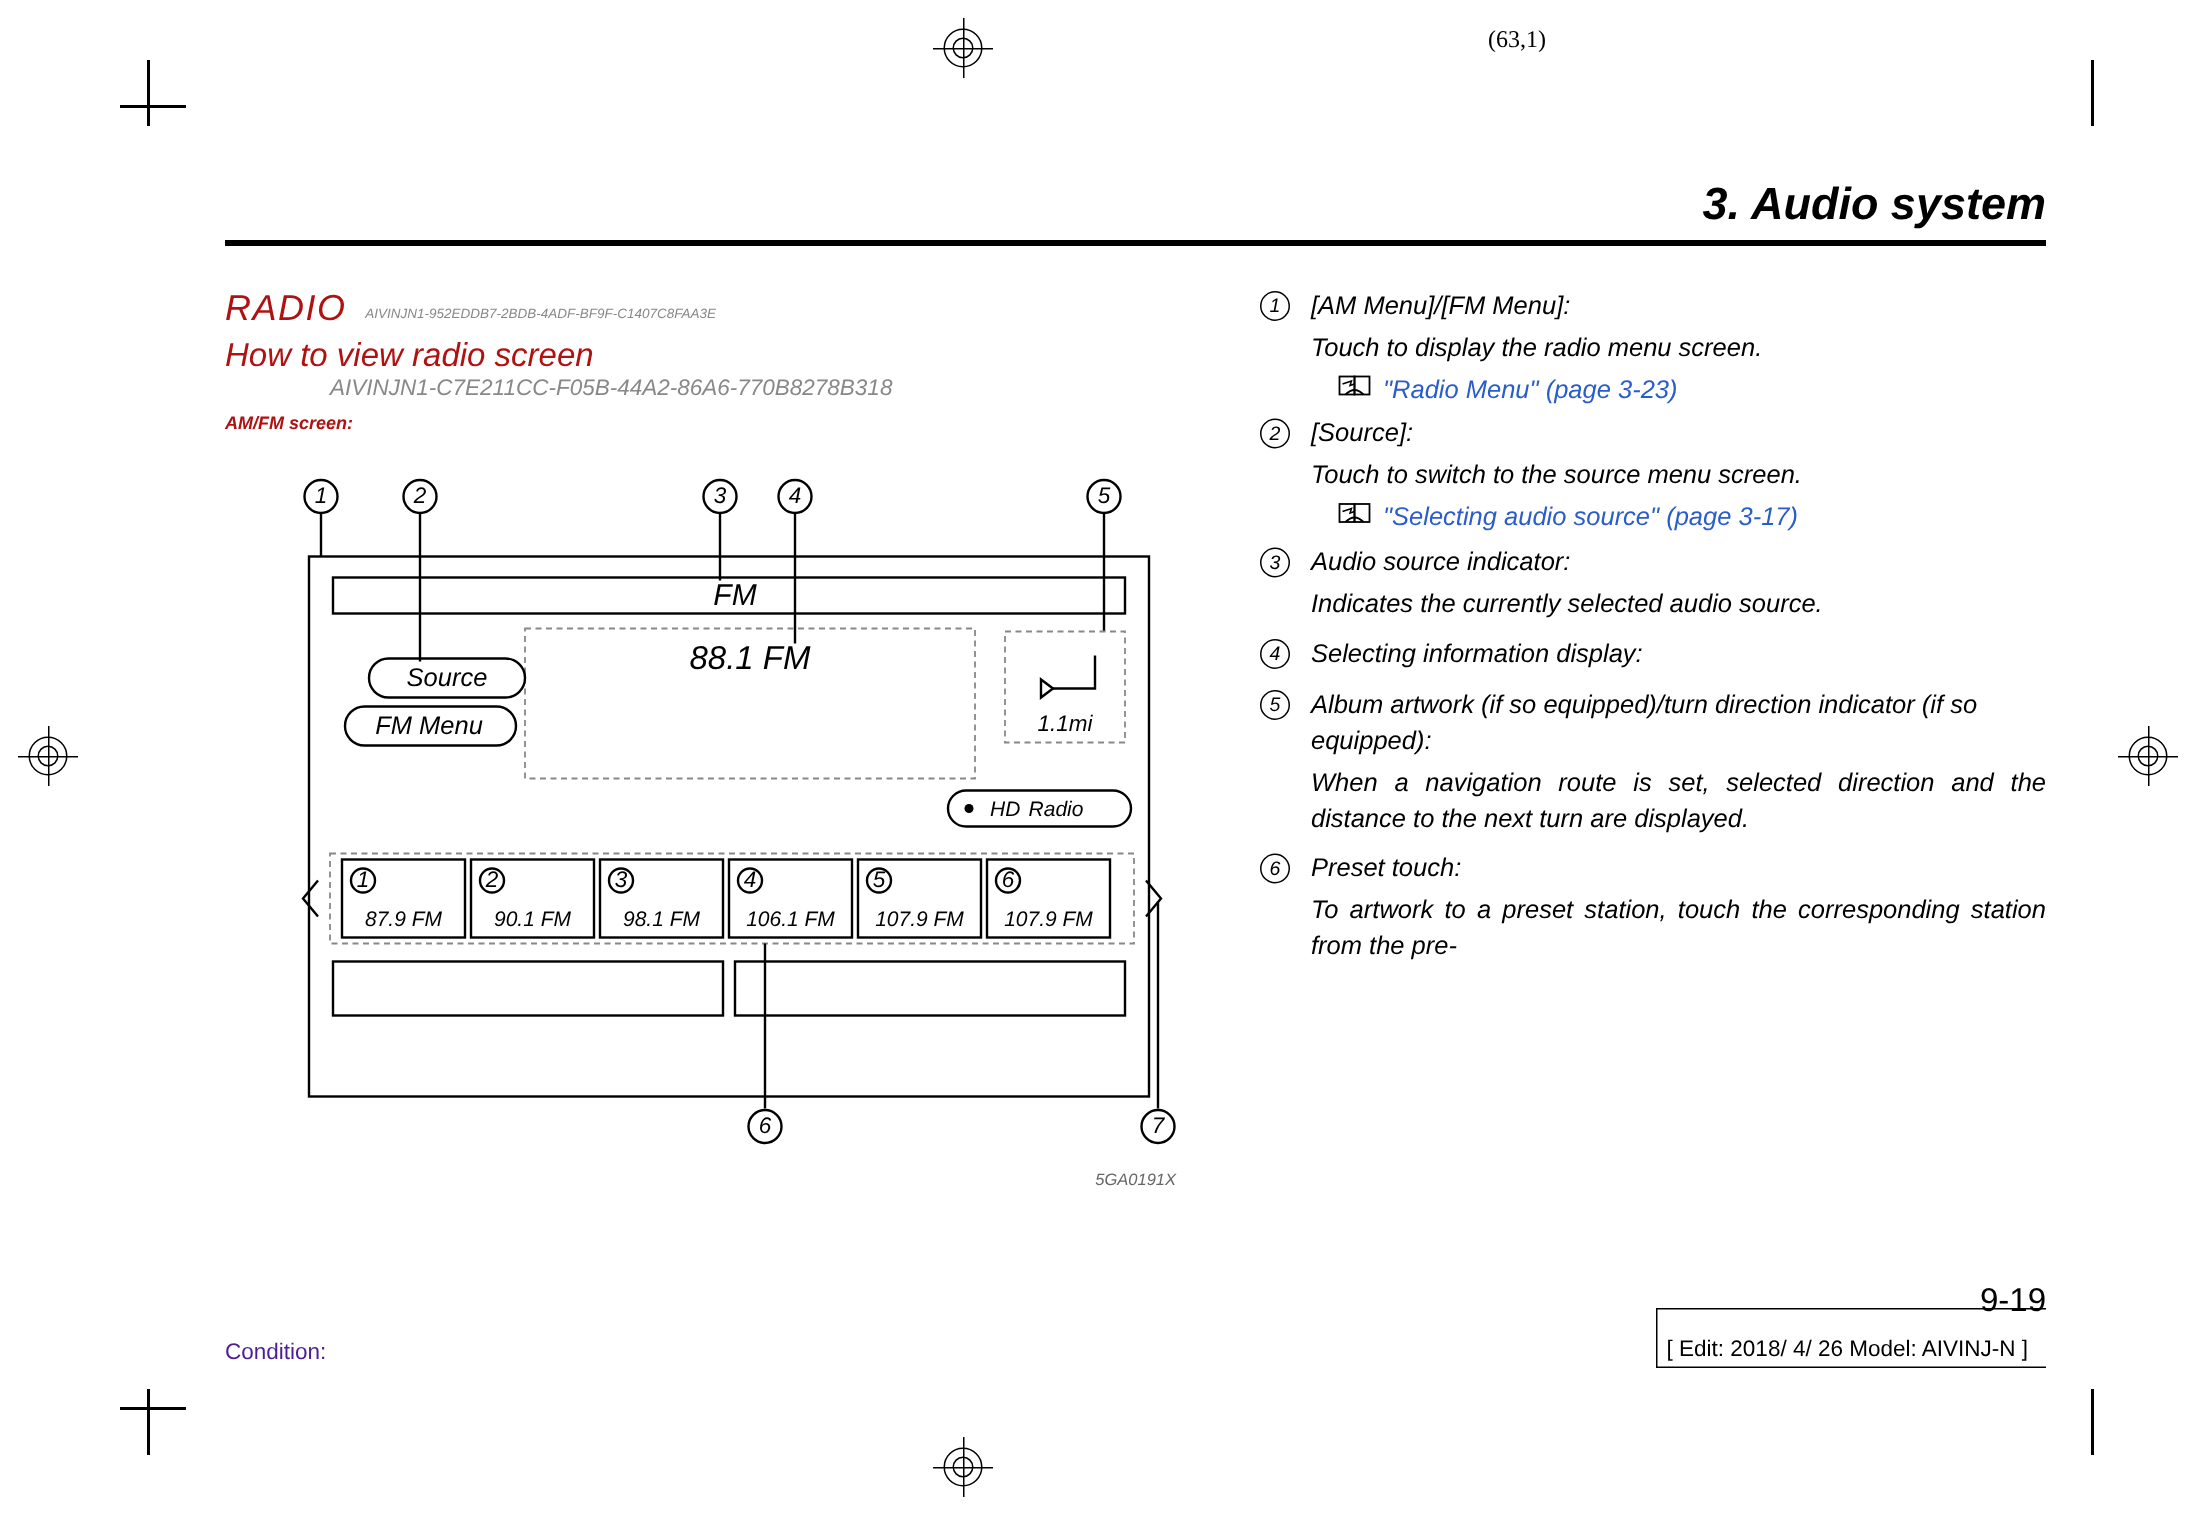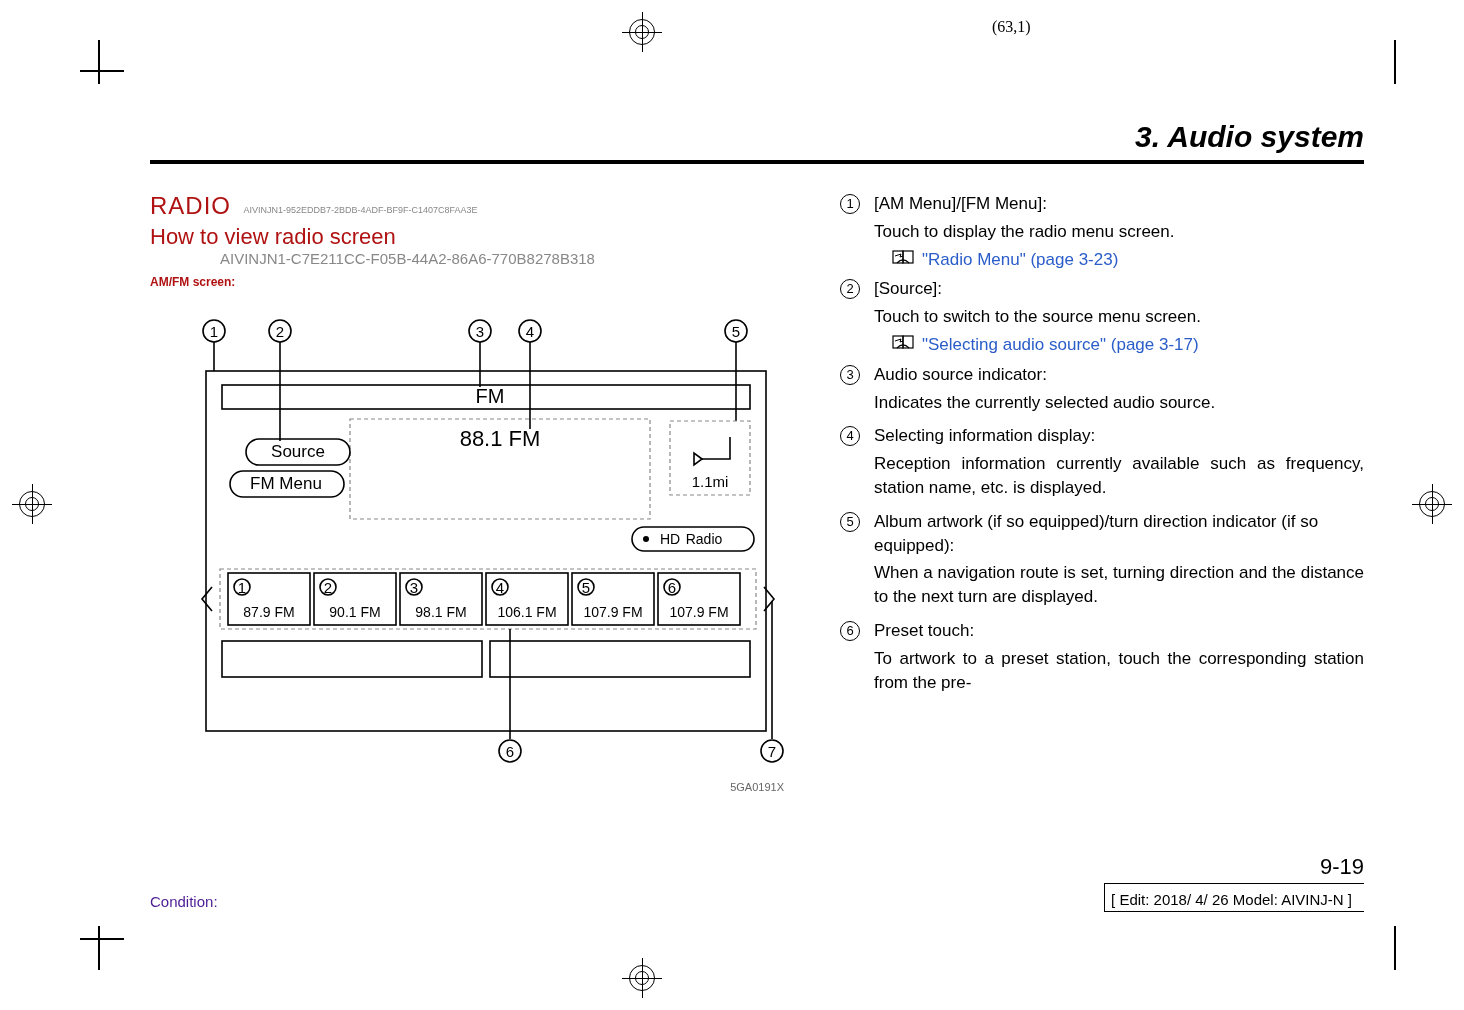--- a/index.html
+++ b/index.html
@@ -69,20 +69,21 @@
   }
   .rule {
     height: 4px;
     background: #000;
     margin-top: 6px;
     margin-bottom: 28px;
   }
   .columns {
     display: flex;
     gap: 30px;
+    font-style: italic;
   }
   .col-left {
     flex: 0 0 660px;
   }
   .col-right {
     flex: 1;
   }
   .h-radio {
     color: #b01212;
     font-size: 24px;
@@ -175,21 +176,21 @@
     font-size: 15px;
   }
   .footer-right {
     position: absolute;
     right: 100px;
     bottom: 98px;
     font-size: 15px;
     border-top: 1px solid #000;
     border-bottom: 1px solid #000;
     border-left: 1px solid #000;
-    padding: 7px 12px 3px 6px;
+    padding: 18px 12px 3px 6px;
   }
 </style>
 </head>
 <body>
 
 <div class="reg-mark" style="left:622px; top:12px;">
     <span class="c1"></span>
     <span class="c2"></span>
   </div>
 <div class="reg-mark" style="left:622px; bottom:12px;">
@@ -372,28 +373,27 @@
             <div class="num">3</div>
             <div class="body">
               <div class="title">Audio source indicator:</div>
               <div class="desc">Indicates the currently selected audio source.</div>
             </div>
           </div>
           <div class="item">
             <div class="num">4</div>
             <div class="body">
               <div class="title">Selecting information display:</div>
-              <div class="desc">Reception information currently available such as frequency, station name, etc. is displayed.</div>
             </div>
           </div>
           <div class="item">
             <div class="num">5</div>
             <div class="body">
               <div class="title">Album artwork (if so equipped)/turn direction indicator (if so equipped):</div>
-              <div class="desc">When a navigation route is set, turning direction and the distance to the next turn are displayed.</div>
+              <div class="desc">When a navigation route is set, selected direction and the distance to the next turn are displayed.</div>
             </div>
           </div>
           <div class="item">
             <div class="num">6</div>
             <div class="body">
               <div class="title">Preset touch:</div>
               <div class="desc">To artwork to a preset station, touch the corresponding station from the pre-</div>
             </div>
           </div>
         </div>

